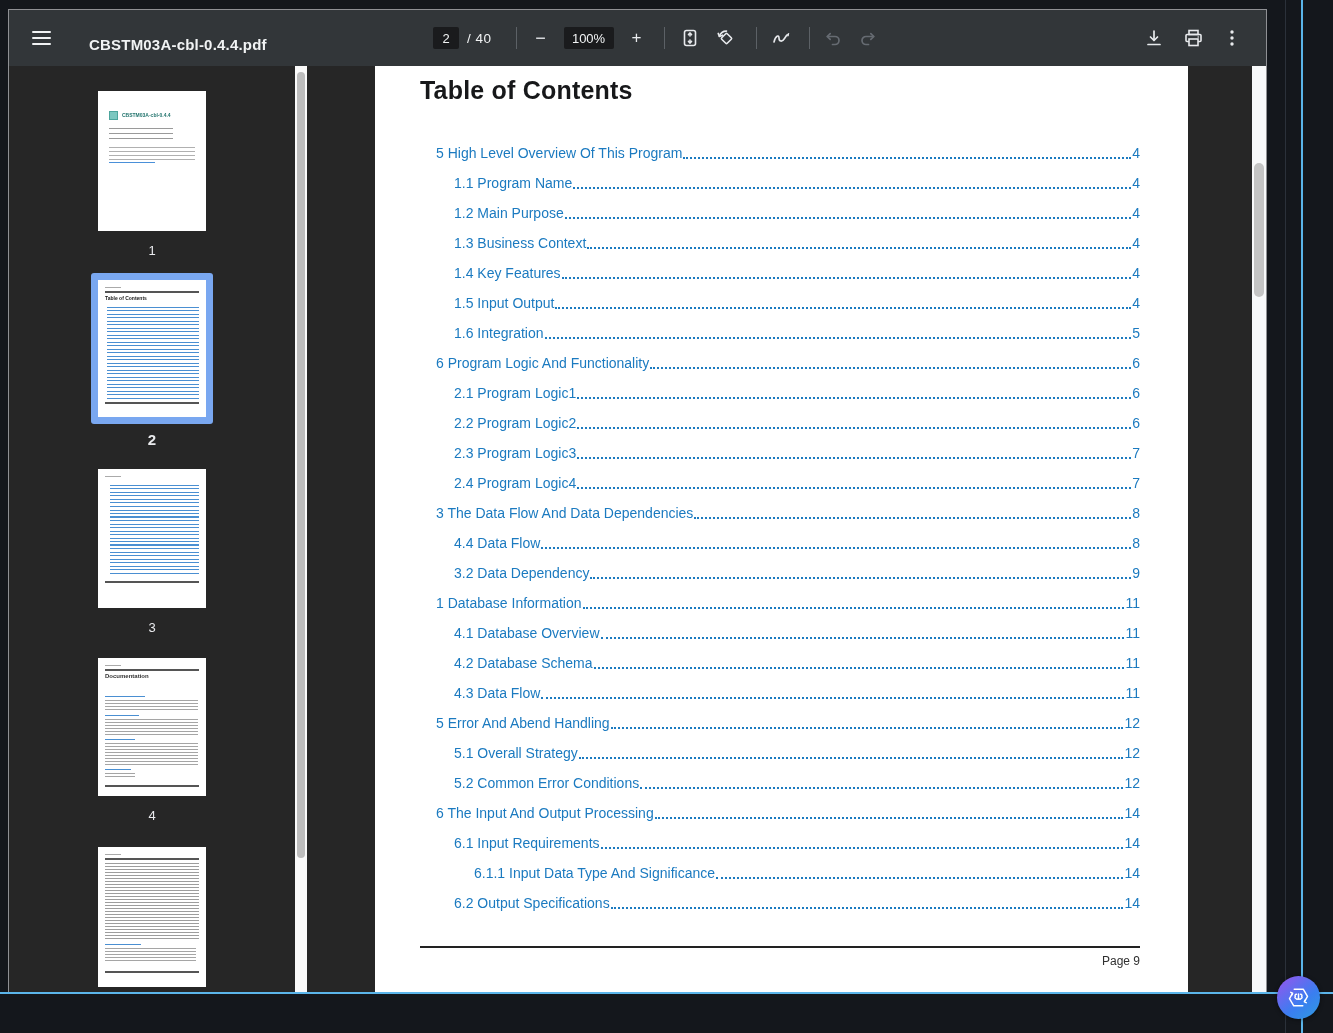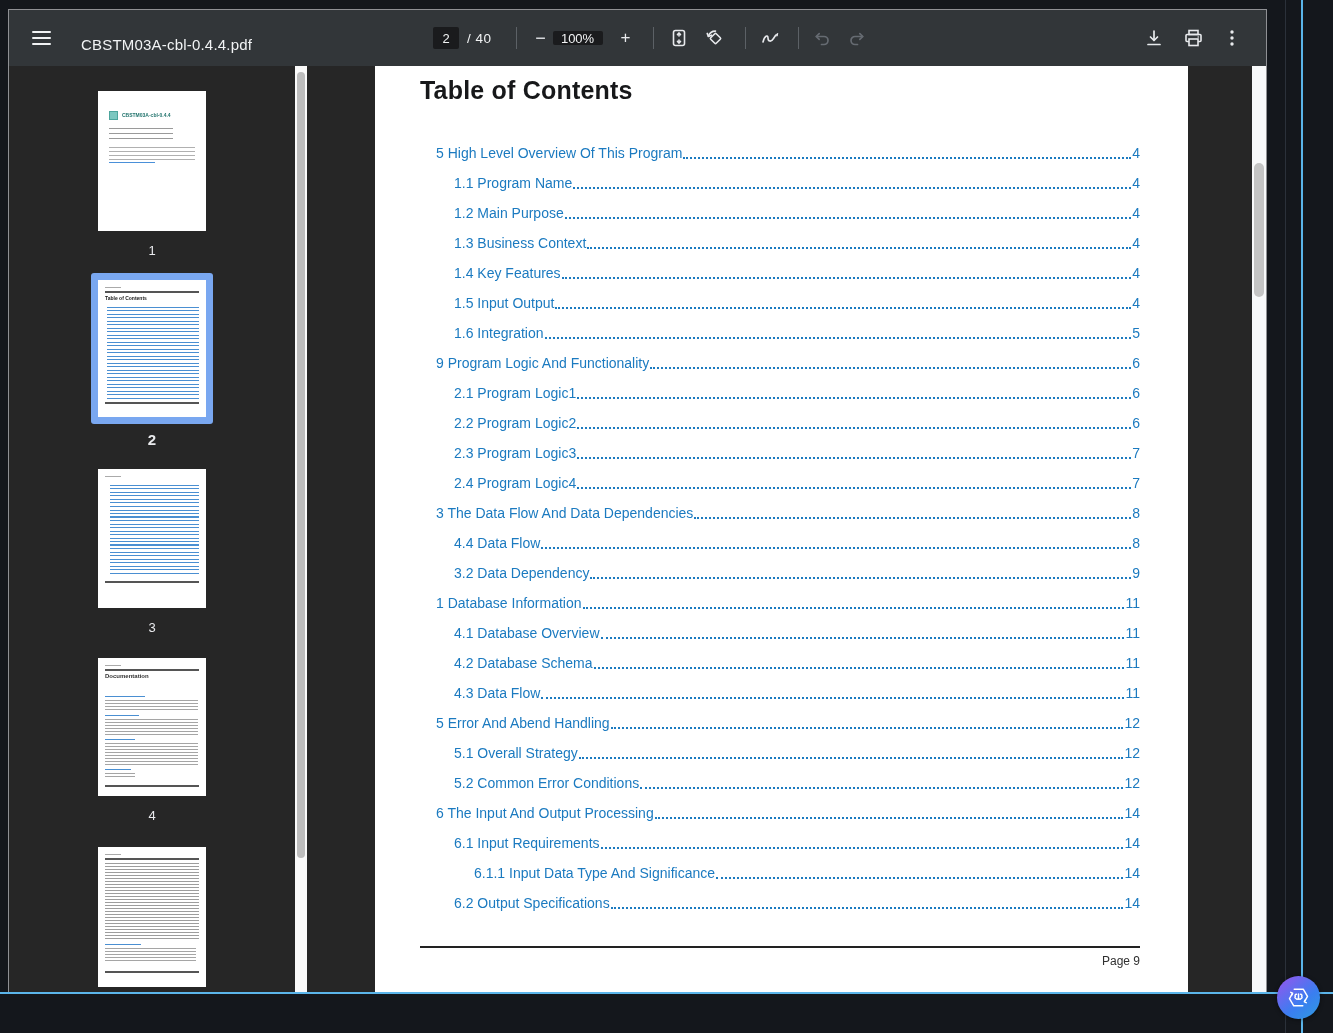--- a/index.html
+++ b/index.html
@@ -9,30 +9,30 @@
   }
   
   .pdf-window{
     position:absolute;left:8px;top:9px;width:1259px;height:984px;
     border:1px solid #8f9094;background:#262626;box-sizing:border-box;overflow:hidden;
   }
   
   .toolbar{position:absolute;left:0;top:0;right:0;height:56px;background:#323639;z-index:5;}
   .menu-btn{position:absolute;left:23px;top:19px;width:19px;height:18px;display:flex;flex-direction:column;justify-content:space-between;padding:2px 0;box-sizing:border-box;cursor:pointer}
   .menu-btn span{display:block;height:2px;background:#f1f3f4;border-radius:1px}
-  .file-title{position:absolute;left:72px;top:0;height:68px;display:flex;align-items:center;color:#f1f3f4;font-size:15px;font-weight:400;letter-spacing:.2px}
+  .file-title{position:absolute;left:80px;top:0;height:68px;display:flex;align-items:center;color:#f1f3f4;font-size:15px;font-weight:700;letter-spacing:.2px}
   .center-group{position:absolute;left:414px;top:0;height:56px;display:flex;align-items:center;color:#f1f3f4;font-size:13.5px}
   .dark-box{background:#1a1b1d;color:#f1f3f4;display:flex;align-items:center;justify-content:center;border-radius:2px;font-size:13px}
   .page-box{width:26px;height:22px;margin-left:10px}
   .page-total{margin-left:8px;letter-spacing:.5px}
   .sep{width:1px;height:22px;background:#5c6166}
   .sep.s1{margin-left:24px}.sep.s2{margin-left:15px}.sep.s3{margin-left:17px}.sep.s4{margin-left:15px}
   .tb-btn{display:flex;align-items:center;justify-content:center;width:24px;height:24px;cursor:pointer;color:#e8eaed}
   .minus-btn{margin-left:12px;font-size:18px}
-  .zoom-box{width:50px;height:14px;}
+  .zoom-box{width:50px;height:22px;margin-left:11px}
   .plus-btn{margin-left:11px;font-size:17px}
   .fit-btn{margin-left:13px}
   .rotate-btn{margin-left:13px}
   .pen-btn{margin-left:13px}
   .undo-btn{margin-left:11px}
   .redo-btn{margin-left:12px}
   .disabled{color:#666b72}
   .right-group{position:absolute;right:22px;top:0;height:56px;display:flex;align-items:center;gap:15px}
   
   .sidebar{position:absolute;left:0;top:56px;bottom:0;width:298px;background:#262626;overflow:hidden}
@@ -274,21 +274,21 @@
           <span class="toc-label">1.5 Input Output</span>
           <span class="toc-dots"></span>
           <span class="toc-page">4</span>
         </div>
         <div class="toc-row lvl2">
           <span class="toc-label">1.6 Integration</span>
           <span class="toc-dots"></span>
           <span class="toc-page">5</span>
         </div>
         <div class="toc-row lvl1">
-          <span class="toc-label">9 Program Logic And Functionality</span>
+          <span class="toc-label">6 Program Logic And Functionality</span>
           <span class="toc-dots"></span>
           <span class="toc-page">6</span>
         </div>
         <div class="toc-row lvl2">
           <span class="toc-label">2.1 Program Logic1</span>
           <span class="toc-dots"></span>
           <span class="toc-page">6</span>
         </div>
         <div class="toc-row lvl2">
           <span class="toc-label">2.2 Program Logic2</span>

